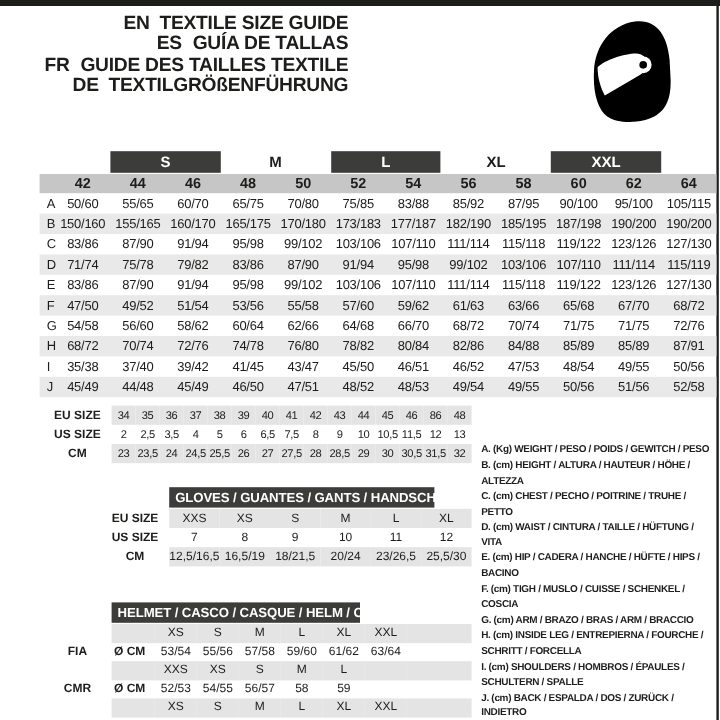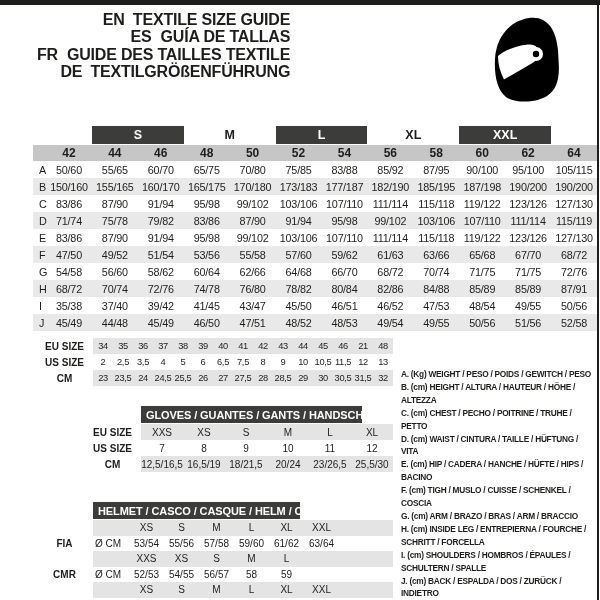--- a/index.html
+++ b/index.html
@@ -47,21 +47,21 @@
   .hbar { background:#3c3c3b; color:#fff; font-weight:bold; font-size:11px; height:17px;
           display:flex; align-items:center; padding-left:5px; box-sizing:border-box;
           letter-spacing:-0.1px; white-space:nowrap; }
   .w100 { width:100%; } .w87 { width:87.5%; } .w69 { width:69%; }
   .lrow { height:16px; font-size:10px; }
   .hrow { height:15.5px; font-size:10px; }
   .llabel { font-weight:bold; font-size:10px; padding-left:1px; white-space:nowrap;text-align:center; }
   .lval { text-align:center; white-space:nowrap; }
   .grid-shoes .lval { font-size:9.3px; letter-spacing:-0.3px; }
   .gbg { background:#e4e4e4; height:100%; display:flex; align-items:center; justify-content:center; }
-  .unit { font-weight:normal; text-align:left; padding-left:2px; white-space:nowrap; }
+  .unit { font-weight:bold; text-align:left; padding-left:2px; white-space:nowrap; }
 
   
   #legend { position:absolute; left:401px; top:338px; width:196px;margin-top:30px; }
   .legend-line { font-size:8.3px; font-weight:bold; line-height:12.9px; letter-spacing:-0.25px; }
 </style>
 </head>
 <body>
 
 <div class="topbar"></div>
 <div class="rightline"></div>
@@ -279,21 +279,21 @@
         <div class="lval gbg">37</div>
         <div class="lval gbg">38</div>
         <div class="lval gbg">39</div>
         <div class="lval gbg">40</div>
         <div class="lval gbg">41</div>
         <div class="lval gbg">42</div>
         <div class="lval gbg">43</div>
         <div class="lval gbg">44</div>
         <div class="lval gbg">45</div>
         <div class="lval gbg">46</div>
-        <div class="lval gbg">21</div>
+        <div class="lval gbg">86</div>
         <div class="lval gbg">48</div>
       </div>
       <div class="trow grid-shoes lrow">
         <div class="llabel">US SIZE</div>
         <div class="lval">2</div>
         <div class="lval">2,5</div>
         <div class="lval">3,5</div>
         <div class="lval">4</div>
         <div class="lval">5</div>
         <div class="lval">6</div>

